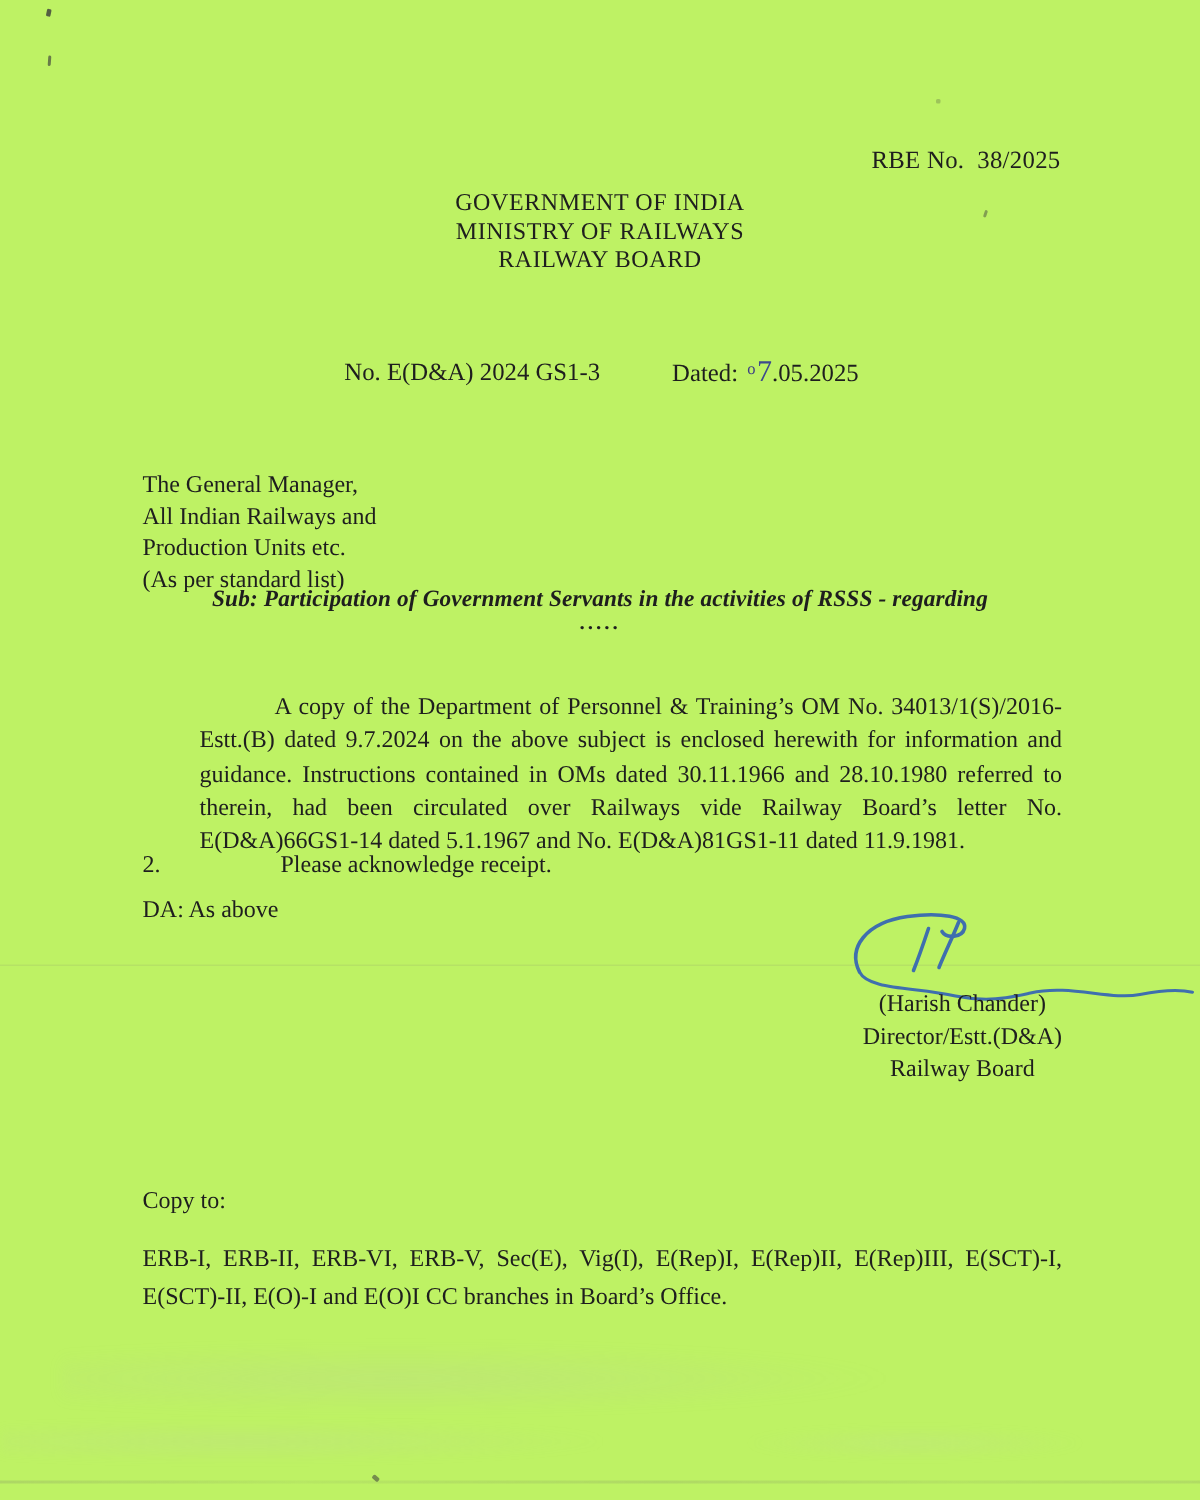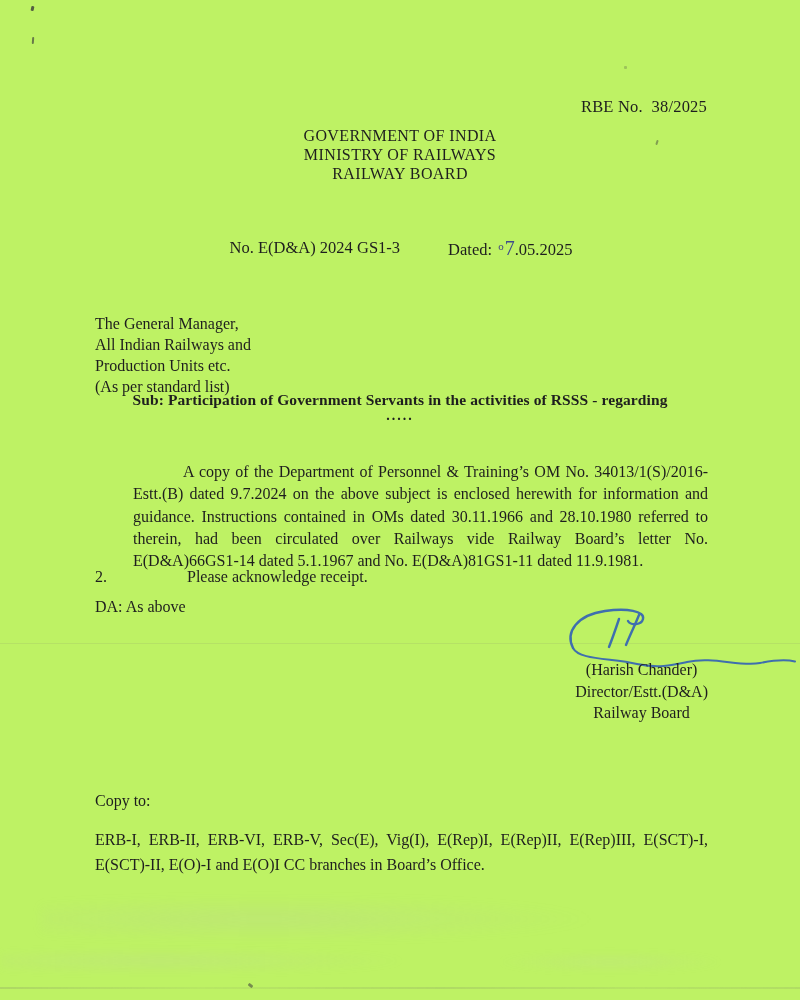--- a/index.html
+++ b/index.html
@@ -52,20 +52,21 @@
     font-size: 16px;
     line-height: 21px;
     margin-top: 24px;
   }
   .subject {
     top: 391px; left: 0; width: 100%;
     text-align: center;
     font-weight: bold;
     font-size: 15.5px;
     letter-spacing: 0.1px;
+    font-style: italic;
   }
   .dots {
     top: 408px; left: 0; width: 100%;
     text-align: center;
     font-weight: bold;
     font-size: 14px;
     letter-spacing: 2px;
   }
   .para1 {
     top: 461px; left: 95px; right: 92px;

